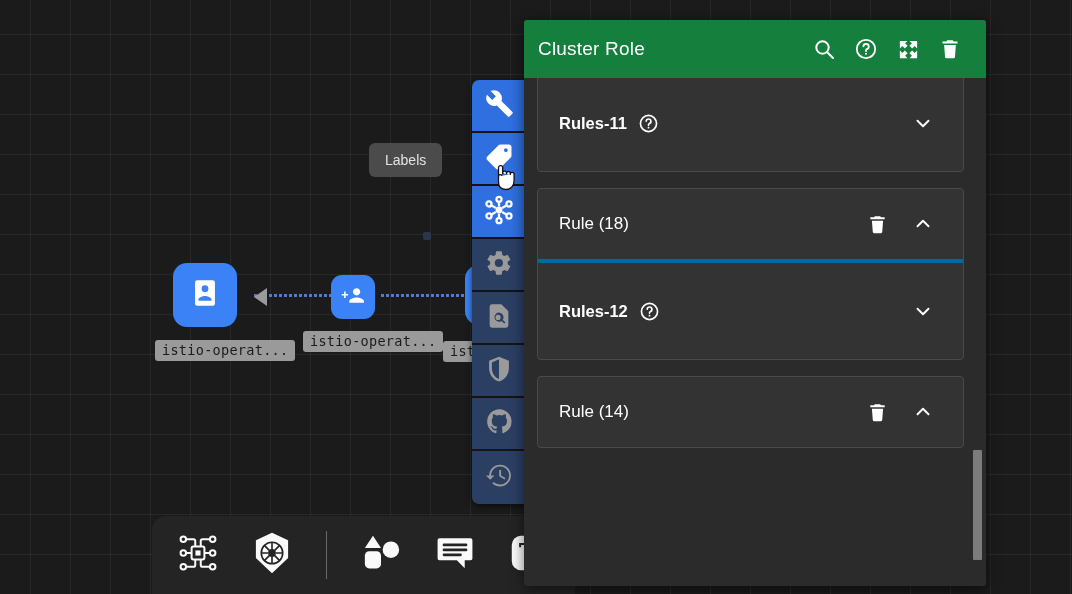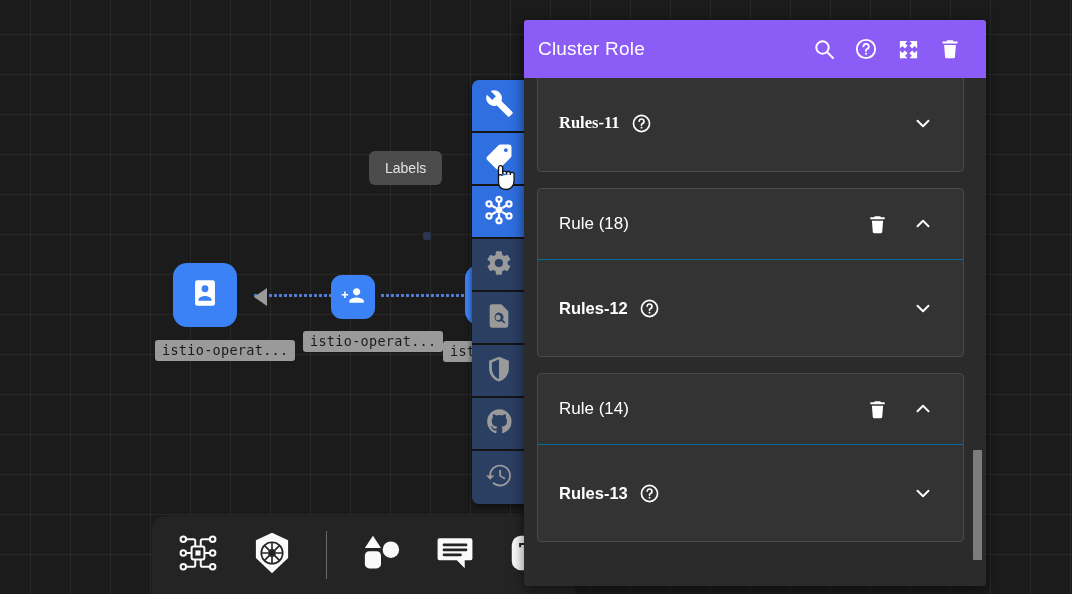--- a/index.html
+++ b/index.html
@@ -110,21 +110,21 @@
     position:absolute;
     left:524px; top:20px;
     width:462px; height:566px;
     background:#2b2b2b;
     border-radius:3px;
     overflow:hidden;
     box-shadow:0 3px 14px rgba(0,0,0,.55);
   }
   #panel-header {
     height:58px;
-    background:#8b5cf6;
+    background:#15803d;
     display:flex;align-items:center;
     padding:0 16px 0 14px;
   }
   #panel-title {
     color:#fff;font-size:19px;font-weight:400;letter-spacing:.2px;
     flex:1;
   }
   .hdr-icon { width:40px;height:40px;display:flex;align-items:center;justify-content:center;margin-left:2px; }
 
   #panel-body {
@@ -137,21 +137,21 @@
     background:#333333;
     border:1px solid #4a4a4a;
     border-radius:4px;
     margin-bottom:16px;
   }
   .row {
     height:62px;
     display:flex;align-items:center;
     padding:0 22px 0 21px;
   }
-  .row.divided { border-top:1px solid #0369a1; }
+  .row.divided { border-top:4px solid #0369a1; }
   .row-title {
     font-size:17px;color:#fff;flex:1;display:flex;align-items:center;gap:11px;
   }
   .row-title.bold { font-weight:bold; font-size:16.5px; }
   .ic-btn { width:36px;height:36px;display:flex;align-items:center;justify-content:center; }
 
   .card-pad-top { padding-top:30px; }
   .card-pad-bot { padding-bottom:30px; }
 
   
@@ -194,21 +194,21 @@
           <path d="M15 12c1.93 0 3.5-1.57 3.5-3.5S16.93 5 15 5s-3.5 1.57-3.5 3.5S13.07 12 15 12zm0 2c-2.33 0-7 1.17-7 3.5V19h14v-1.5c0-2.33-4.67-3.5-7-3.5zM4.5 10.5V8.2H3v2.3H.7V12H3v2.3h1.5V12h2.3v-1.5H4.5z"></path>
         </svg>
       </span>
     </div>
     <div class="node-label" style="left:303px;top:331px;">istio-operat...</div>
 
     <div class="node" style="left:465px;top:265px;width:60px;height:60px;"></div>
     <div class="node-label" style="left:443px;top:341px;">istio</div>
   </div>
 
-  <div class="tooltip" style="left:369px;top:151px;">Labels</div>
+  <div class="tooltip" style="left:369px;top:143px;">Labels</div>
 
   <div id="vtoolbar">
 
     <div class="vt-btn active">
       <span>
         <svg width="29" height="29" viewBox="0 0 24 24" fill="#fff">
           <path d="M22.7 19l-9.1-9.1c.9-2.3.4-5-1.5-6.9-2-2-5-2.4-7.4-1.3L9 6 6 9 1.6 4.7C.4 7.1.9 10.1 2.9 12.1c1.9 1.9 4.6 2.4 6.9 1.5l9.1 9.1c.4.4 1 .4 1.4 0l2.3-2.3c.5-.4.5-1.1.1-1.4z"></path>
         </svg>
       </span>
     </div>
@@ -371,21 +371,21 @@
 
       <div class="hdr-icon">
         <svg width="22" height="22" viewBox="0 0 24 24" fill="#fff">
           <path d="M9 2.5h6l1 1.3h4.2v2.1H3.8V3.8H8zM5.6 7.6h12.8l-1 13.1a1.4 1.4 0 0 1-1.4 1.3H8a1.4 1.4 0 0 1-1.4-1.3z"></path>
         </svg>
       </div>
     </div>
 
     <div id="panel-body">
 
-      <div class="card" style="margin-top:-12px;font-family:Liberation Serif, serif;">
+      <div class="card" style="margin-top:-12px;">
         <div class="row card-pad-top card-pad-bot" style="height:auto;padding-top:30px;padding-bottom:30px;">
           <div class="row-title bold">
             <span>Rules-11</span>
             <span class="ic-btn" style="width:22px;height:22px;">
               <svg width="21" height="21" viewBox="0 0 24 24" fill="none" stroke="#fff" stroke-width="1.9">
                 <circle cx="12" cy="12" r="9.2"></circle>
                 <path d="M9.4 9.3a2.7 2.7 0 1 1 3.4 2.9c-.6.2-.8.7-.8 1.3v.6" stroke-linecap="round"></path>
                 <circle cx="12" cy="16.8" r="1.05" fill="#fff" stroke="none"></circle>
               </svg>
             </span>
@@ -440,37 +440,20 @@
               <path d="M9 2.5h6l1 1.3h4.2v2.1H3.8V3.8H8z"></path>
               <path d="M5.6 7.6h12.8l-1 13.1a1.4 1.4 0 0 1-1.4 1.3H8a1.4 1.4 0 0 1-1.4-1.3z"></path>
             </svg>
           </div>
           <div class="ic-btn" style="margin-left:10px;">
             <svg width="22" height="22" viewBox="0 0 24 24" fill="none" stroke="#fff" stroke-width="2.1" stroke-linecap="round" stroke-linejoin="round">
               <path d="M6 14.5l6-6 6 6"></path>
             </svg>
           </div>
         </div>
-        <div class="row divided" style="height:auto;padding-top:30px;padding-bottom:30px;">
-          <div class="row-title bold">
-            <span>Rules-13</span>
-            <span class="ic-btn" style="width:22px;height:22px;">
-              <svg width="21" height="21" viewBox="0 0 24 24" fill="none" stroke="#fff" stroke-width="1.9">
-                <circle cx="12" cy="12" r="9.2"></circle>
-                <path d="M9.4 9.3a2.7 2.7 0 1 1 3.4 2.9c-.6.2-.8.7-.8 1.3v.6" stroke-linecap="round"></path>
-                <circle cx="12" cy="16.8" r="1.05" fill="#fff" stroke="none"></circle>
-              </svg>
-            </span>
-          </div>
-          <div class="ic-btn">
-            <svg width="22" height="22" viewBox="0 0 24 24" fill="none" stroke="#fff" stroke-width="2.1" stroke-linecap="round" stroke-linejoin="round">
-              <path d="M6 9.5l6 6 6-6"></path>
-            </svg>
-          </div>
-        </div>
       </div>
 
     </div>
 
     <div id="scroll-thumb"></div>
   </div>
 
   <div id="cursor">
     <svg width="28" height="34" viewBox="0 0 28 34">
       <path d="M6.5 13.5V5.8a2.1 2.1 0 0 1 4.2 0v6.4m0-1.2a1.9 1.9 0 0 1 3.8 0v1.3m0-.9a1.9 1.9 0 0 1 3.8 0v1.5m0-.7a1.9 1.9 0 0 1 3.8 0v6.2c0 5.5-3.3 9.1-8.2 9.1-4.7 0-7.4-3-7.4-7.4v-5.4c0-1.2.8-2 1.9-2 .7 0 1.3.4 1.6 1" fill="#fff" stroke="#111" stroke-width="1.3" stroke-linejoin="round"></path>

